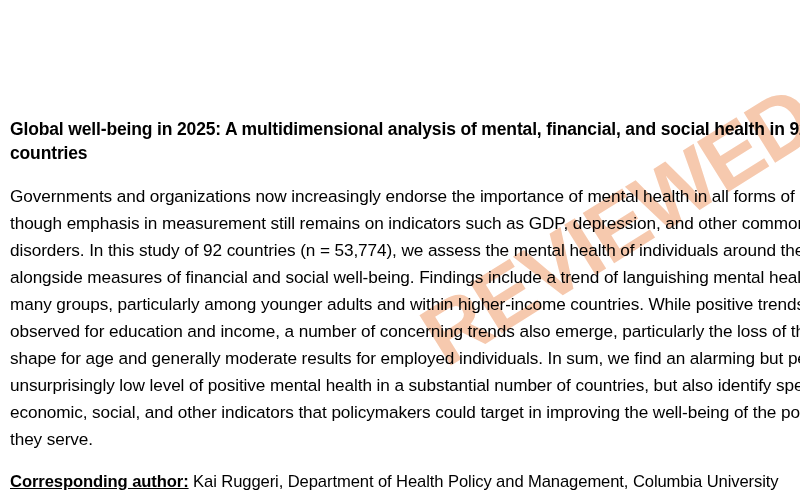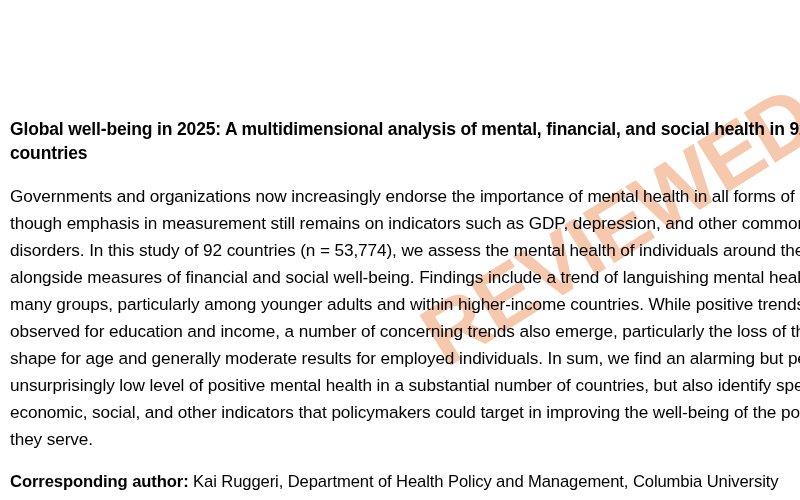--- a/index.html
+++ b/index.html
@@ -84,20 +84,21 @@
   #corresponding-author {
     margin: 0;
     padding-top: 16px;
     font-size: 16.6px;
     line-height: 26px;
     letter-spacing: -0.1px;
     color: #000;
   }
   #corresponding-author .ca-label {
     font-weight: 700;
+    text-decoration: underline;
   }
   #corresponding-author .ca-email {
     color: #1f4e5f;
     text-decoration: underline;
     text-decoration-color: #4a8ba0;
   }
 </style>
 </head>
 <body>
 

